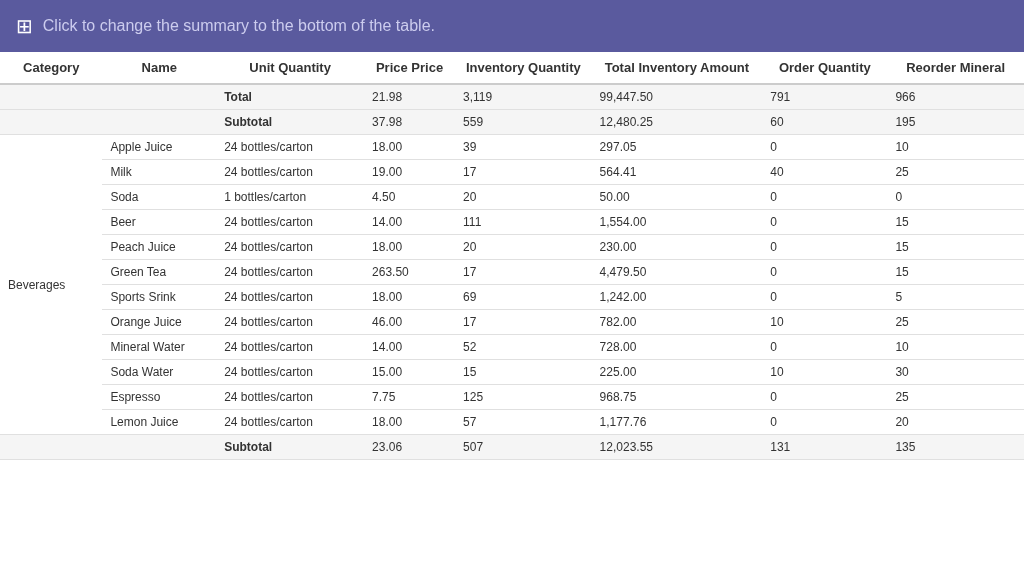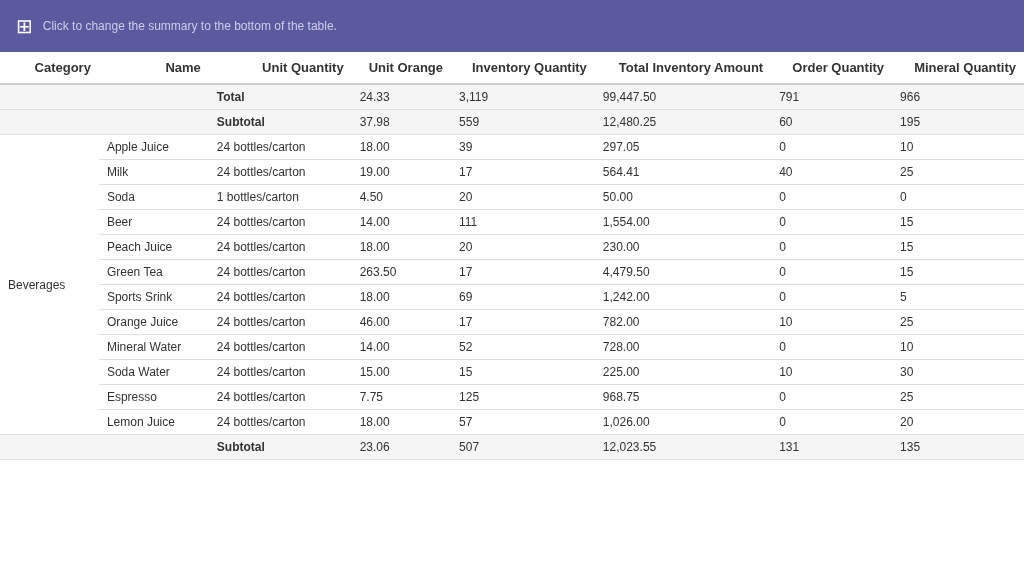--- a/index.html
+++ b/index.html
@@ -40,35 +40,35 @@
       align-items: center;
       gap: 10px;
     }
     .header-icon {
       color: #ffffff;
       font-size: 20px;
       cursor: pointer;
     }
     .header-hint {
       color: #ccccee;
-      font-size: 12px;
+      font-size: 16px;
     }
     .table-wrapper {
       flex: 1;
       overflow-y: auto;
     }
     table {
       width: 100%;
       border-collapse: collapse;
     }
     thead tr th {
       background: #ffffff;
       border-bottom: 2px solid #cccccc;
-      padding: 8px 8px;
-      text-align: right;
+      padding: 8px 0;
+      text-align: center;
       font-weight: bold;
       font-size: 13px;
       color: #333;
       white-space: nowrap;
     }
     tbody tr td {
       padding: 5px 8px;
       border-bottom: 1px solid #e0e0e0;
       color: #333;
       font-size: 12px;
@@ -124,33 +124,33 @@
     </div>
   </div>
 
   <div class="table-wrapper">
     <table>
       <thead>
         <tr>
           <th class="col-category">Category</th>
           <th class="col-name">Name</th>
           <th class="col-unit-qty">Unit Quantity</th>
-          <th class="col-unit-price">Unit Orange</th>
+          <th class="col-unit-price">Price Price</th>
           <th class="col-inv-qty">Inventory Quantity</th>
           <th class="col-total-inv">Total Inventory Amount</th>
           <th class="col-order-qty">Order Quantity</th>
-          <th class="col-reorder-qty">Mineral Quantity</th>
+          <th class="col-reorder-qty">Reorder Mineral</th>
         </tr>
       </thead>
       <tbody id="table-body">
       <tr class="row-total">
     <td></td>
     <td></td>
     <td class="bold">Total</td>
-    <td>24.33</td>
+    <td>21.98</td>
     <td>3,119</td>
     <td>99,447.50</td>
     <td>791</td>
     <td>966</td>
   </tr>
           <tr class="row-subtotal">
     <td></td>
     <td></td>
     <td class="bold">Subtotal</td>
     <td>37.98</td>
@@ -268,21 +268,21 @@
       <td>968.75</td>
       <td>0</td>
       <td>25</td>
     </tr>
           <tr>
 
       <td>Lemon Juice</td>
       <td>24 bottles/carton</td>
       <td>18.00</td>
       <td>57</td>
-      <td>1,026.00</td>
+      <td>1,177.76</td>
       <td>0</td>
       <td>20</td>
     </tr>
           <tr class="row-subtotal">
     <td></td>
     <td></td>
     <td class="bold">Subtotal</td>
     <td>23.06</td>
     <td>507</td>
     <td>12,023.55</td>

